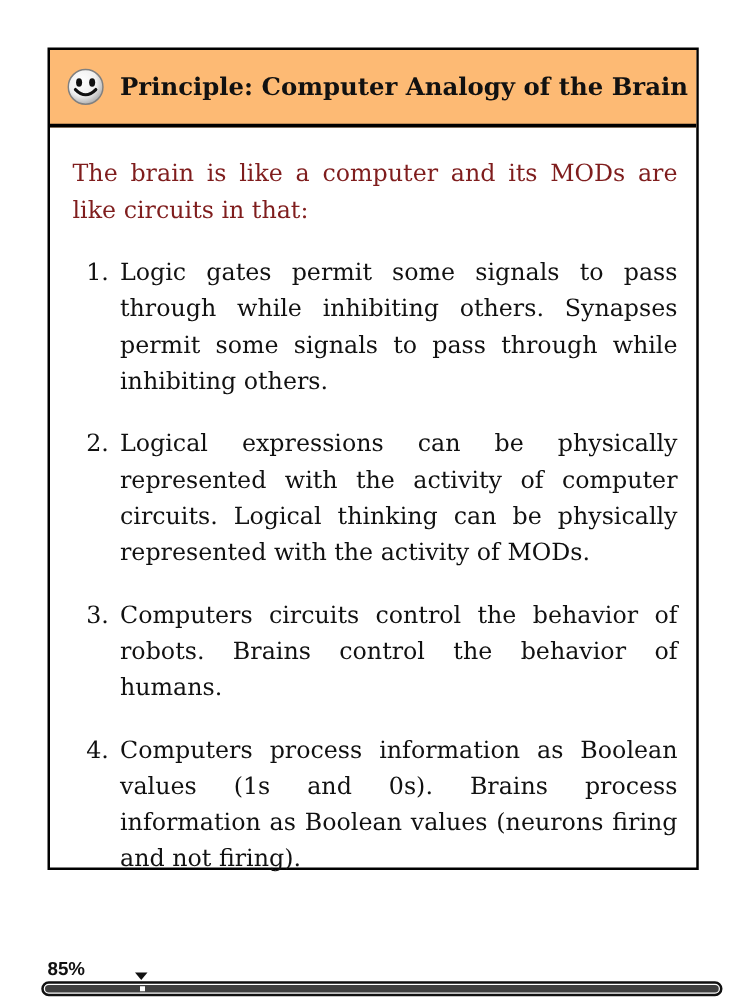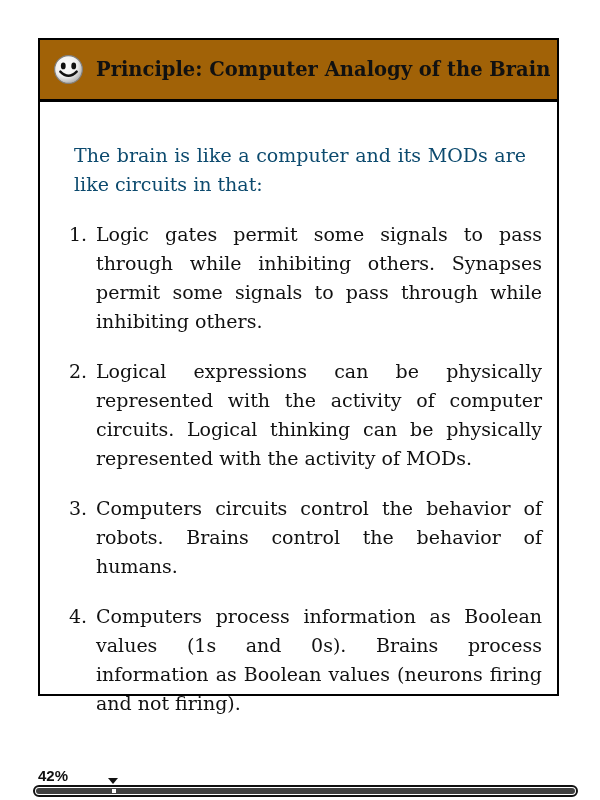--- a/index.html
+++ b/index.html
@@ -22,21 +22,21 @@
     left: 38px;
     top: 38px;
     width: 521px;
     height: 658px;
     border: 2.5px solid #000000;
     background: #ffffff;
     box-sizing: border-box;
   }
   .card-header {
     height: 62px;
-    background: #a16207;
+    background: #fdba74;
     border-bottom: 3px solid #000000;
     display: flex;
     align-items: center;
     padding-left: 13px;
     box-sizing: border-box;
   }
   .smiley {
     width: 31px;
     height: 31px;
     margin-right: 12px;
@@ -47,24 +47,24 @@
   .card-title {
     font-weight: bold;
     font-size: 19.5px;
     color: #111111;
     white-space: nowrap;
   }
   .card-body {
     padding: 23px 15px 0 18px;
   }
   .intro {
-    margin: 16px;
+    margin: 0;
     font-size: 19px;
     line-height: 29px;
-    color: #0c4a6e;
+    color: #7f1d1d;
     text-align: justify;
   }
   .list {
     margin-top: 14px;
   }
   .list-item {
     display: flex;
     margin-top: 21px;
     font-size: 19px;
     line-height: 29px;
@@ -171,21 +171,21 @@
         </div>
         <div class="list-item">
           <span class="num">4.</span>
           <span class="txt">Computers process information as Boolean values (1s and 0s). Brains process information as Boolean values (neurons firing and not firing).</span>
         </div>
       </div>
     </div>
 
   </div>
 
-  <span class="zoom-label">42%</span>
+  <span class="zoom-label">85%</span>
 
   <div class="slider-marker"></div>
 
   <div class="slider">
     <div class="slider-fill"></div>
     <div class="slider-dot"></div>
   </div>
 
 </div>
 

